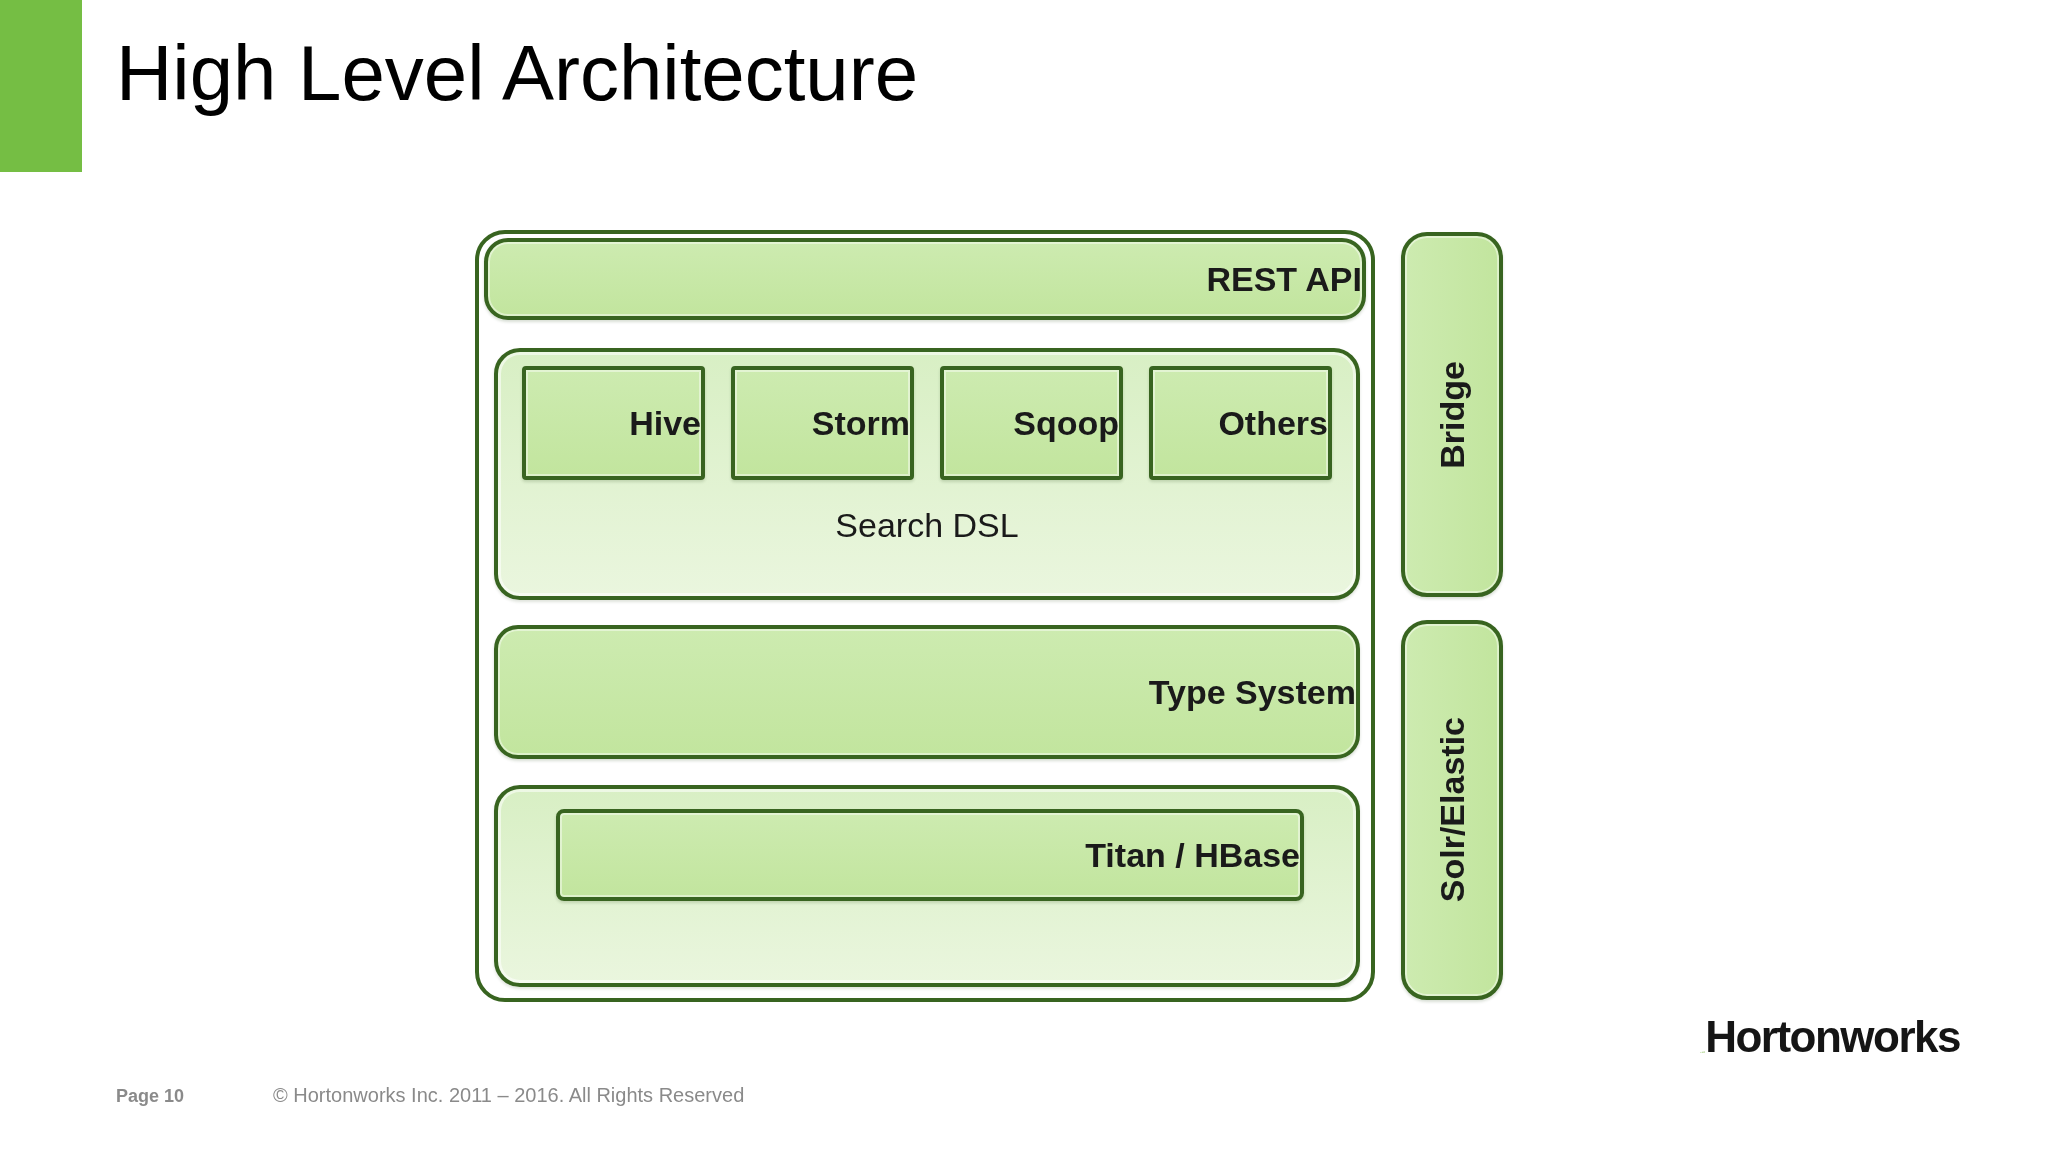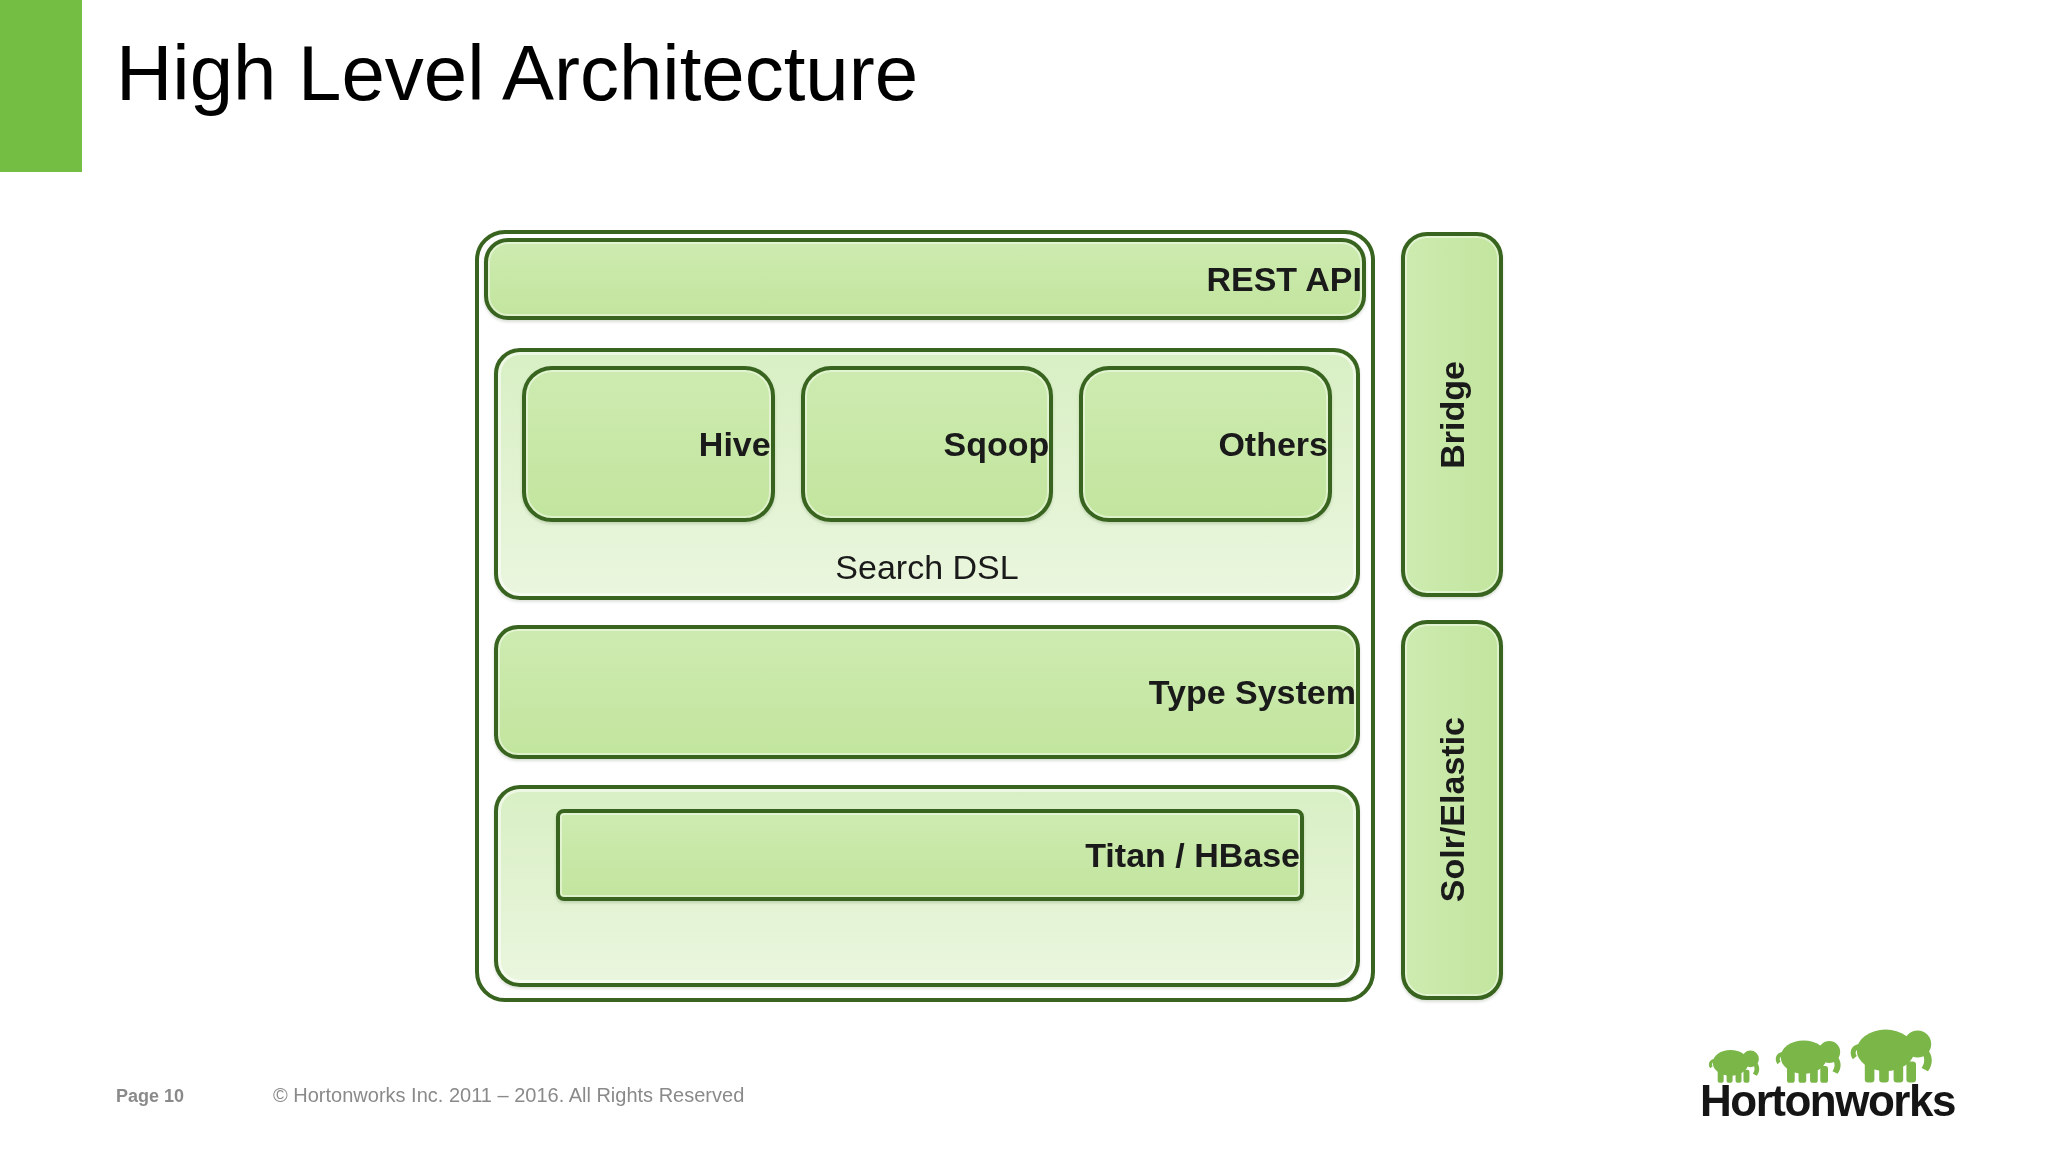--- a/index.html
+++ b/index.html
@@ -63,21 +63,21 @@
     height: 82px; border-radius: 24px;
   }
 
   .search-group { left: 15px; right: 11px; top: 114px; height: 252px; }
 
   .connector-row {
     display: flex; gap: 26px;
     padding: 14px 24px 0 24px;
   }
   .connector {
-    flex: 1; height: 156px; border-radius: 30px;
+    flex: 1; height: 114px; border-radius: 4px;
   }
   .group-label {
     text-align: center;
     margin-top: 26px;
     font-weight: 400; font-size: 34px;
     color: var(--text-dark);
   }
 
   .type-bar {
     position: absolute; left: 15px; right: 11px; top: 391px;
@@ -120,21 +120,21 @@
   .footer-copy {
     position: absolute; left: 273px; top: 1084px;
     font-size: 20px; font-weight: 400;
     color: var(--footer-gray);
   }
 
   
   .logo {
     position: absolute; left: 1700px; top: 1020px;
     width: 260px;
-    display: flex; flex-direction: column; align-items: flex-start;
+    display: flex; align-items: flex-start;
   }
   .logo svg { color: var(--logo-green); display: block; }
   .logo-word {
     margin-top: -8px;
     font-size: 44px; font-weight: 700;
     letter-spacing: -1.5px;
     color: #151515;
     white-space: nowrap;
   }
 </style>
@@ -151,20 +151,23 @@
     <div class="outer">
 
       <div class="gbar rest-bar">
         <span>REST API</span>
       </div>
 
       <div class="group search-group">
         <div class="connector-row">
           <div class="gbar connector">
             <span>Hive</span>
+          </div>
+          <div class="gbar connector">
+            <span>Storm</span>
           </div>
           <div class="gbar connector">
             <span>Sqoop</span>
           </div>
           <div class="gbar connector">
             <span>Others</span>
           </div>
         </div>
         <div class="group-label">Search DSL</div>
       </div>

